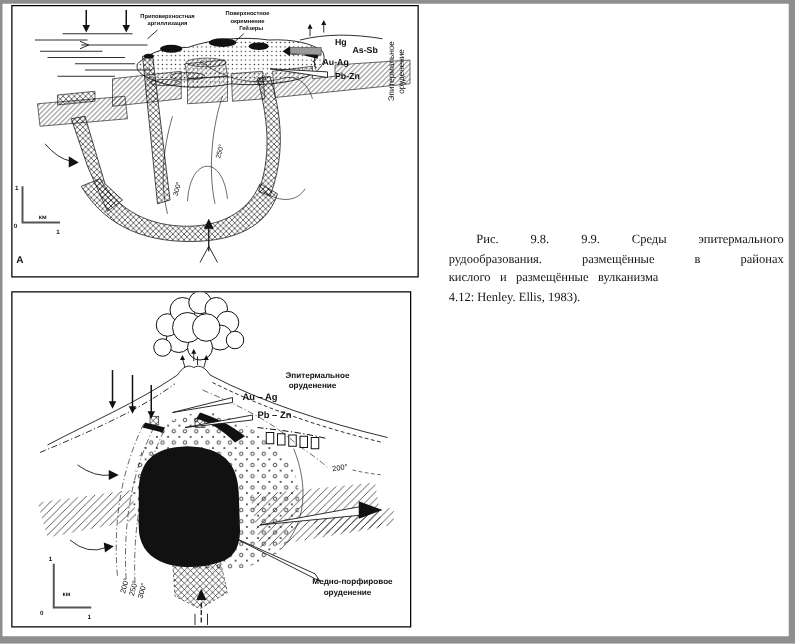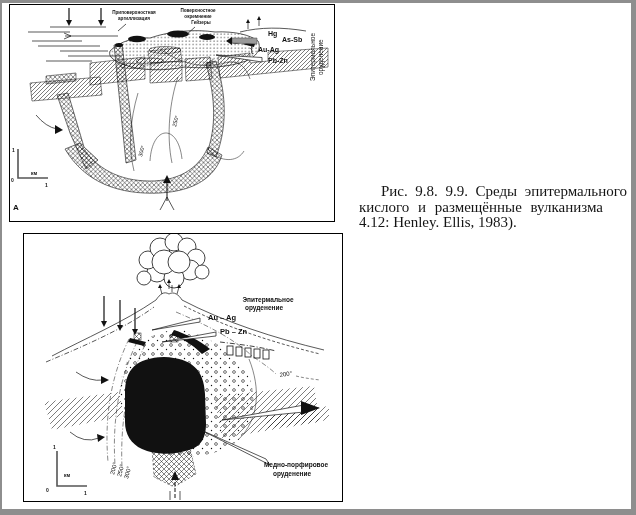--- a/index.html
+++ b/index.html
@@ -8,24 +8,24 @@
     background:#ffffff;
     border-style:solid;border-color:#8e8e8e;
     border-width:3px 5px 6px 2px;
     overflow:hidden;
     font-family:"Liberation Sans",sans-serif;
   }
   .panel{
     position:absolute;background:#ffffff;border:1px solid #000;box-sizing:content-box;
   }
   #panelA{left:7px;top:1px;width:324px;height:216px;}
-  #panelB{left:21px;top:230px;width:318px;height:267px;}
+  #panelB{left:7px;top:230px;width:318px;height:267px;}
   #caption{
     position:absolute;left:357px;top:181px;width:268px;
-    font-family:"Liberation Serif",serif;font-size:15px;line-height:15.5px;color:#151515;
+    font-family:"Liberation Serif",serif;font-size:10px;line-height:15.5px;color:#151515;
   }
   .cap-just{text-align:justify;text-align-last:justify;}
   .cap-ind{text-indent:22px;}
   .cap-sp{word-spacing:5px;}
   svg{display:block;}
   svg text{fill:#111;}
   .tTiny{font:700 4.6px "Liberation Sans",sans-serif;}
   .tChem{font:700 7px "Liberation Sans",sans-serif;}
   .tChemB{font:700 7.5px "Liberation Sans",sans-serif;}
   .tIso{font:400 5.5px "Liberation Sans",sans-serif;}
@@ -301,17 +301,18 @@
         <text class="tLabB" x="268" y="242" text-anchor="middle">оруденение</text>
         <text class="tIsoB" transform="translate(90,241) rotate(-75)">200°</text>
         <text class="tIsoB" transform="translate(97,243) rotate(-75)">250°</text>
         <text class="tIsoB" transform="translate(104,245) rotate(-75)">300°</text>
       </g>
     </svg>
   </div>
 
   <div id="caption">
     <div class="cap-just cap-ind">Рис. 9.8. 9.9. Среды эпитермального</div>
+    <div class="cap-just">рудообразования. размещённые в районах</div>
     <div class="cap-sp">кислого и размещённые вулканизма</div>
     <div>4.12: Henley. Ellis, 1983).</div>
   </div>
 
 </div>
 
 </body></html>

